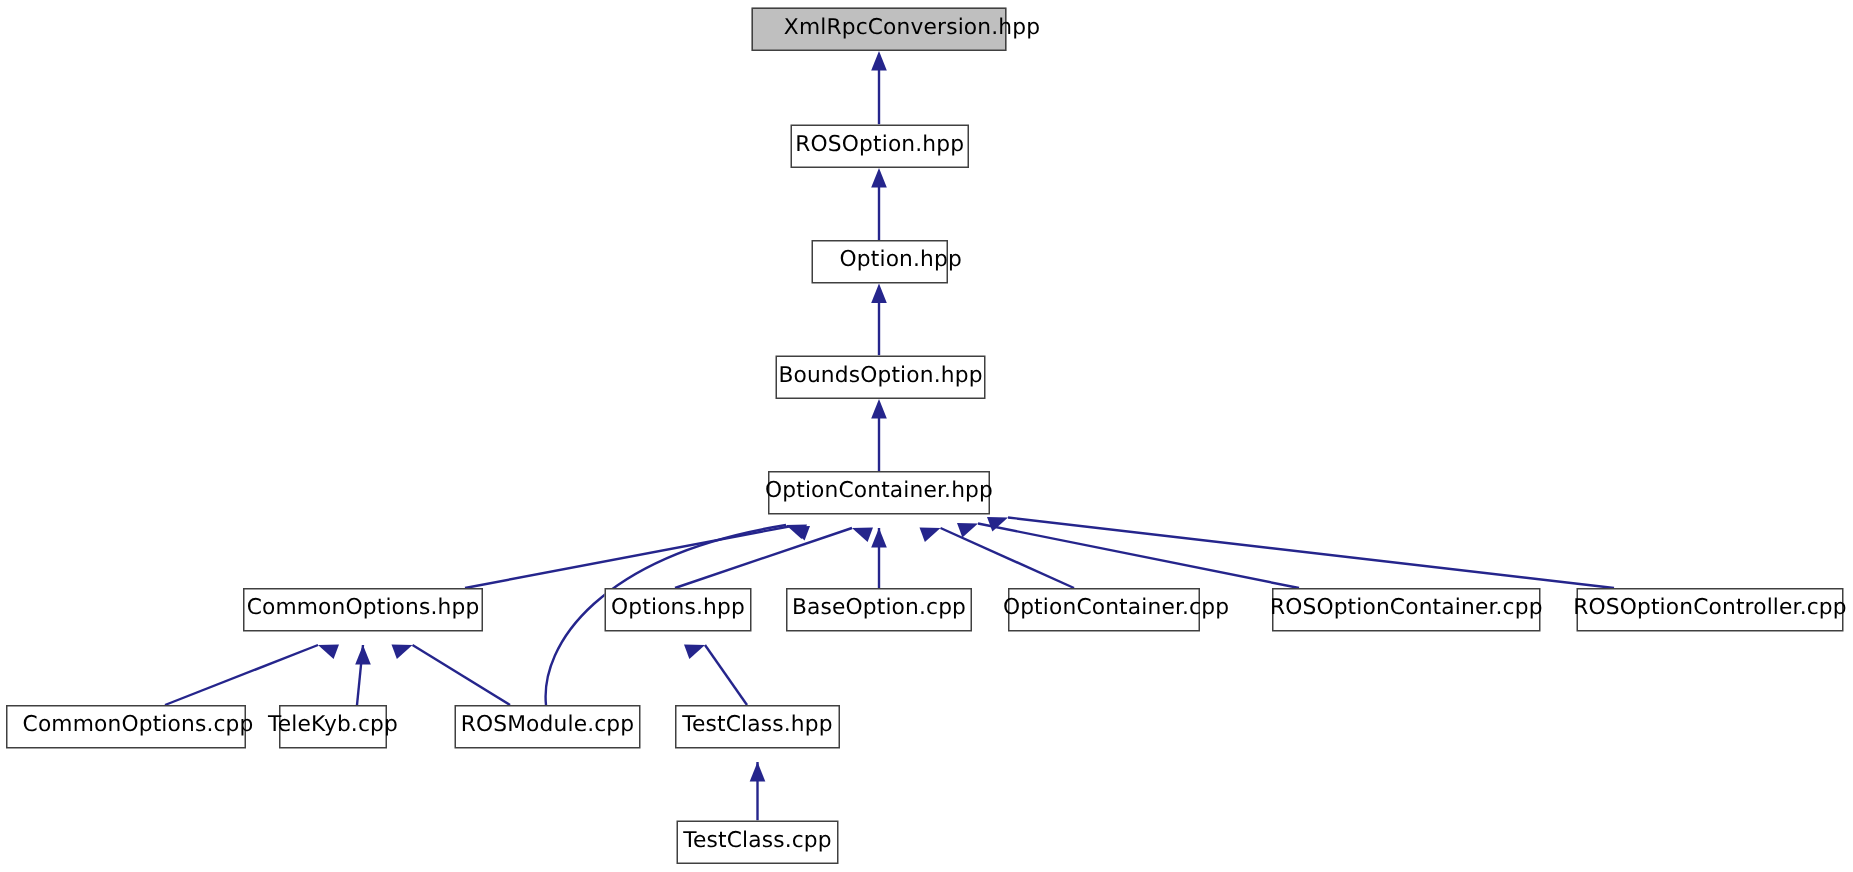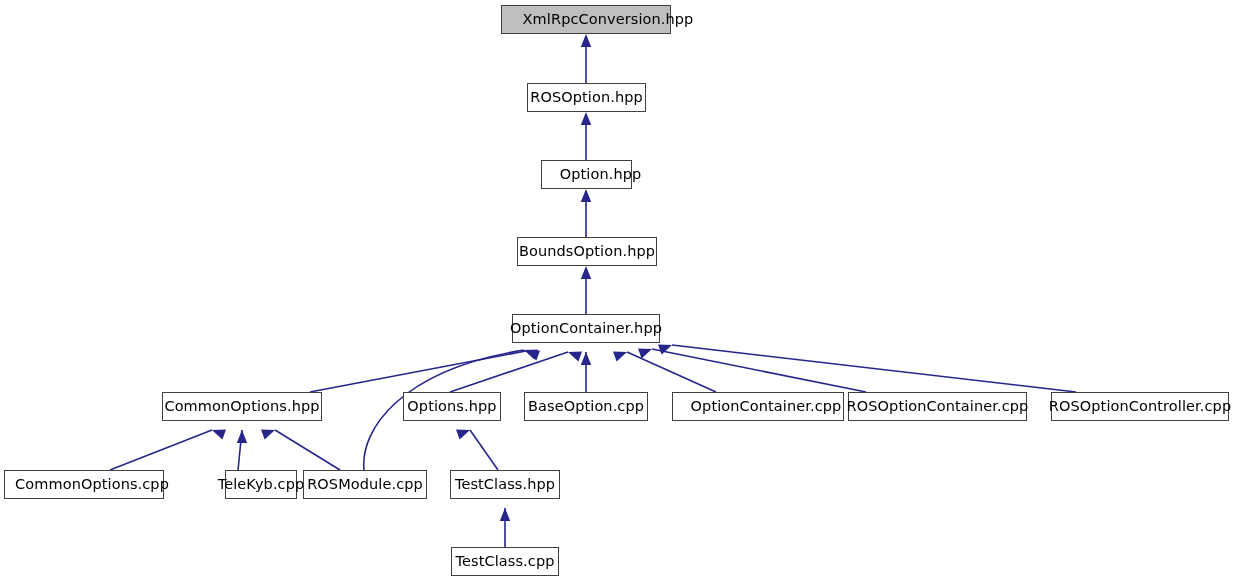--- a/index.html
+++ b/index.html
@@ -112,33 +112,33 @@
       </div>
       <div class="node" style="left: 162px; top: 392px; width: 160px; height: 29px;">
         <span class="node-label">CommonOptions.hpp</span>
       </div>
       <div class="node" style="left: 403px; top: 392px; width: 98px; height: 29px;">
         <span class="node-label">Options.hpp</span>
       </div>
       <div class="node" style="left: 524px; top: 392px; width: 124px; height: 29px;">
         <span class="node-label">BaseOption.cpp</span>
       </div>
-      <div class="node" style="left: 672px; top: 392px; width: 172px; height: 29px; padding-left: 16px;">
+      <div class="node" style="left: 672px; top: 392px; width: 128px; height: 29px; padding-left: 16px;">
         <span class="node-label">OptionContainer.cpp</span>
       </div>
       <div class="node" style="left: 848px; top: 392px; width: 179px; height: 29px;">
         <span class="node-label">ROSOptionContainer.cpp</span>
       </div>
       <div class="node" style="left: 1051px; top: 392px; width: 178px; height: 29px;">
         <span class="node-label">ROSOptionController.cpp</span>
       </div>
       <div class="node" style="left: 4px; top: 470px; width: 160px; height: 29px; padding-left: 16px;">
         <span class="node-label">CommonOptions.cpp</span>
       </div>
-      <div class="node" style="left: 186px; top: 470px; width: 72px; height: 29px; margin-left: 39px;">
+      <div class="node" style="left: 186px; top: 470px; width: 72px; height: 29px;">
         <span class="node-label">TeleKyb.cpp</span>
       </div>
       <div class="node" style="left: 303px; top: 470px; width: 124px; height: 29px;">
         <span class="node-label">ROSModule.cpp</span>
       </div>
       <div class="node" style="left: 450px; top: 470px; width: 110px; height: 29px;">
         <span class="node-label">TestClass.hpp</span>
       </div>
       <div class="node" style="left: 451px; top: 547px; width: 108px; height: 29px;">
         <span class="node-label">TestClass.cpp</span>

